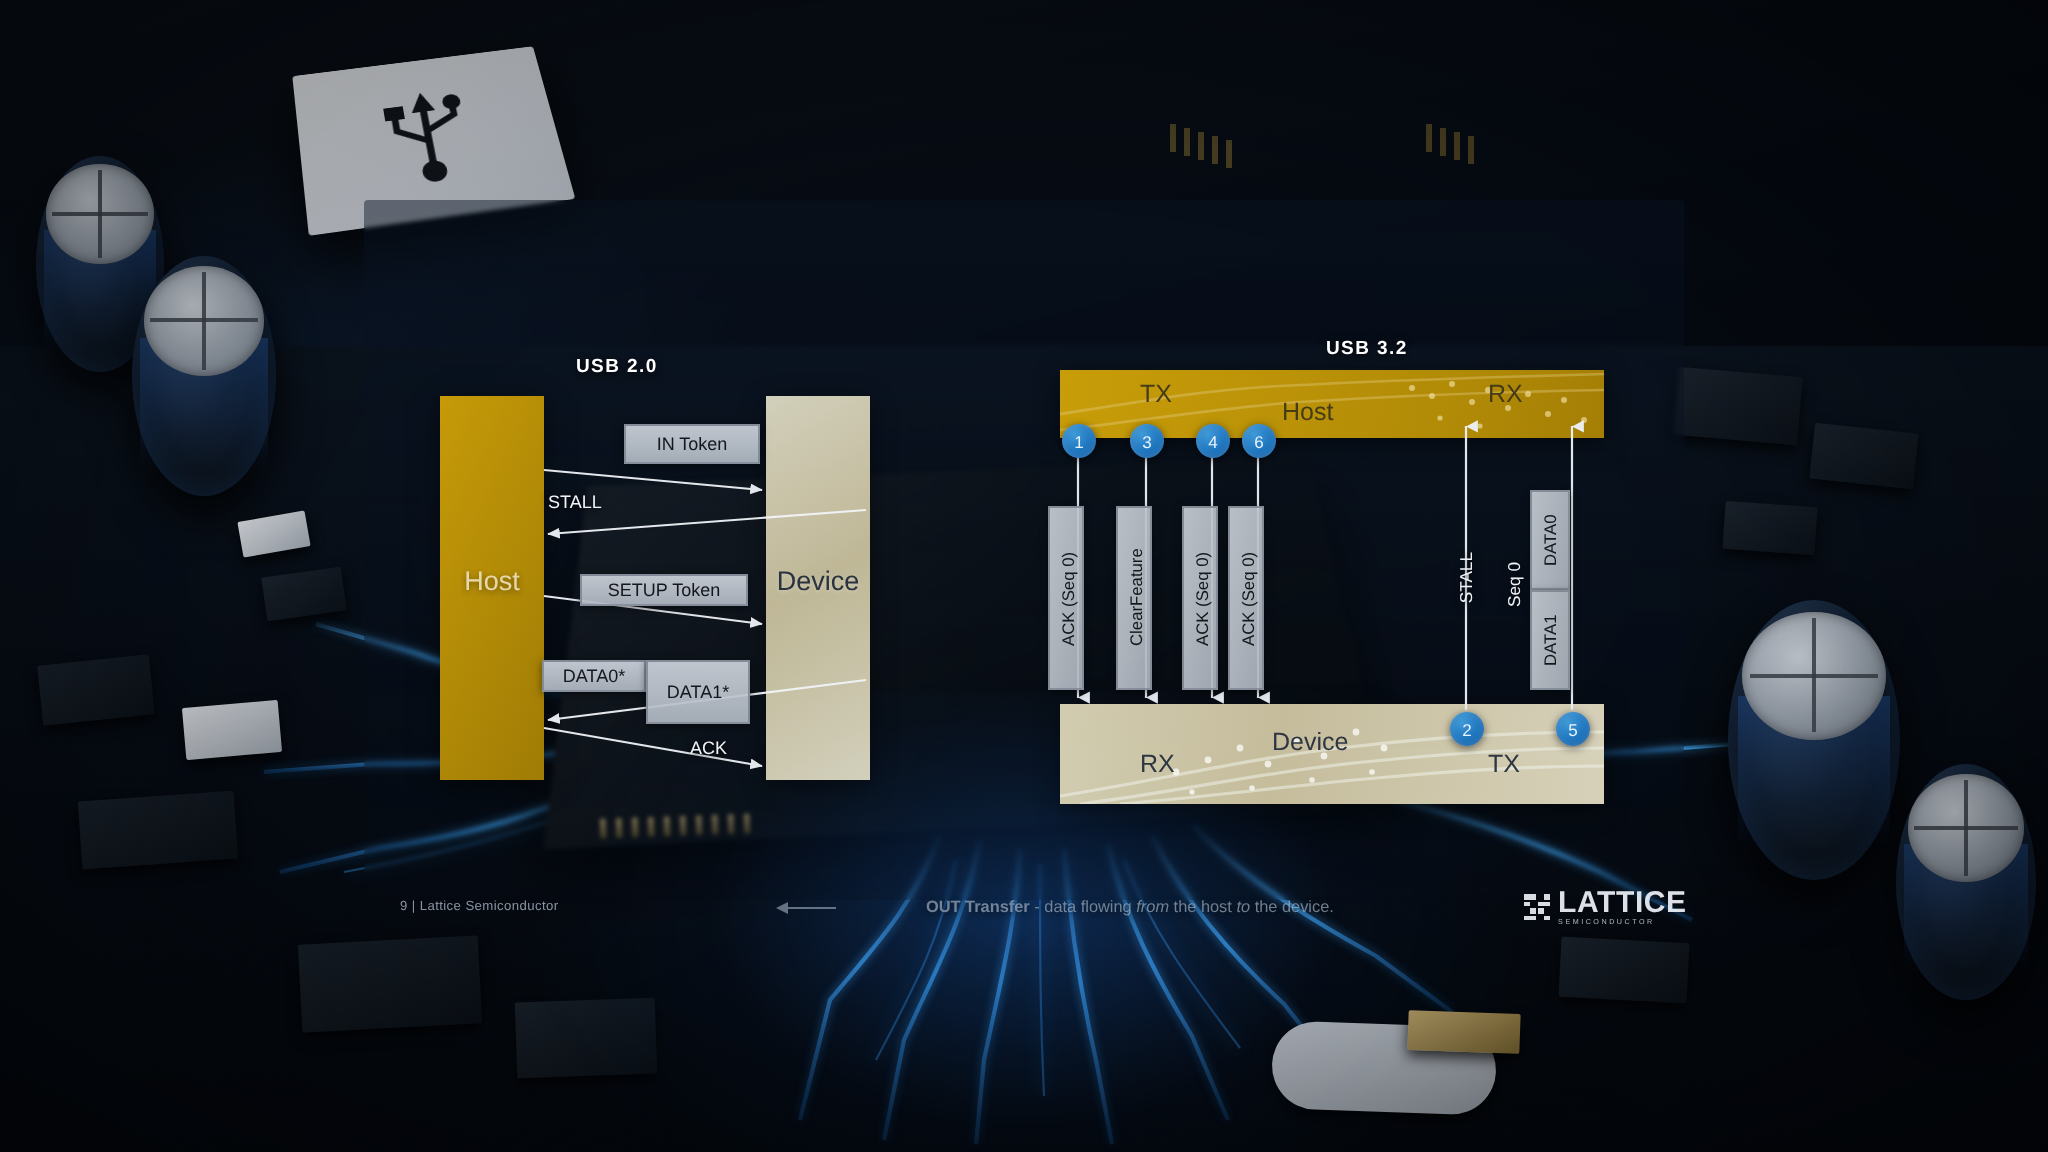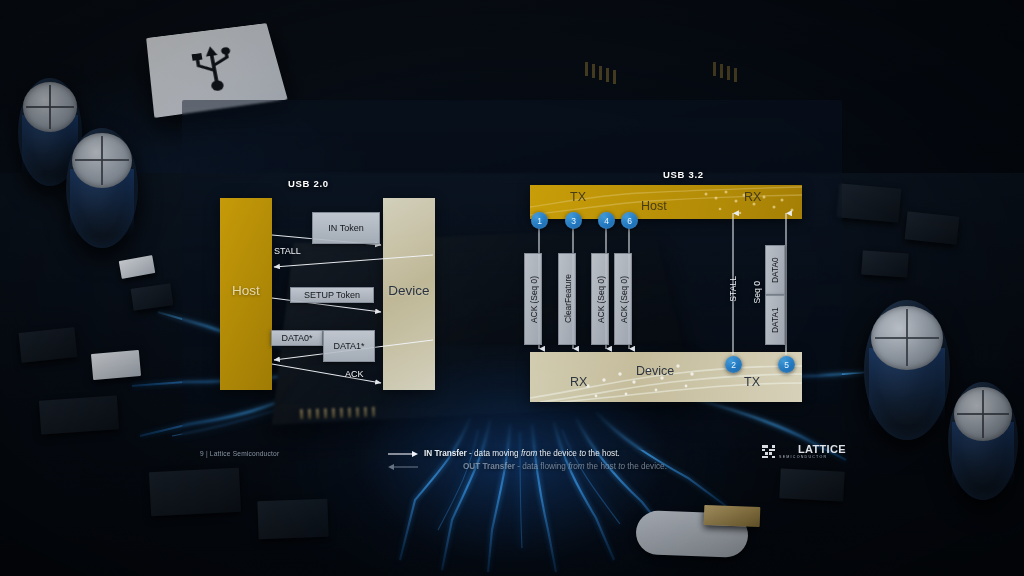--- a/index.html
+++ b/index.html
@@ -214,21 +214,21 @@
   .footer{
     position:absolute; left:200px; top:450px;
     font-size:6.6px; color:#9facbd; letter-spacing:.2px; opacity:.85;
   }
 
   .logo{ position:absolute; left:762px; top:444px; display:flex; align-items:center; gap:4px; opacity:.93; }
   .logo-grid{ display:grid; grid-template-columns:repeat(4,2.6px); grid-auto-rows:2.6px; gap:.9px; }
   .logo-grid i{ display:block; width:2.6px; height:2.6px; background:#e9edf2; }
   .logo-grid i.off{ background:transparent; }
   .logo-txt{ line-height:1; }
-  .logo-name{ font-size:11px; font-weight:bold; color:#eef2f7; letter-spacing:.3px;margin-left:19px; }
+  .logo-name{ font-size:15px; font-weight:bold; color:#eef2f7; letter-spacing:.3px; }
   .logo-sub{ font-size:3.6px; color:#b9c3cf; letter-spacing:1.25px; margin-top:1px; }
 </style>
 </head>
 <body>
 
 <div id="bg">
   <div class="bg-base"></div>
   <div class="board"></div>
 
   <svg class="traces" width="1024" height="576">
@@ -378,21 +378,21 @@
       <line x1="433" y1="255" x2="274" y2="267"></line>
 
       <line x1="272" y1="298" x2="381" y2="312"></line>
 
       <line x1="433" y1="340" x2="274" y2="360"></line>
 
       <line x1="272" y1="364" x2="381" y2="383"></line>
     </g>
   </svg>
 
-  <div class="pktbox" style="left:312px; top:212px; width:68px; height:32px;">IN Token</div>
+  <div class="pktbox" style="left:312px; top:212px; width:68px; height:20px;">IN Token</div>
   <div class="freelbl" style="left:274px; top:246px;">STALL</div>
   <div class="pktbox" style="left:290px; top:287px; width:84px; height:16px;">SETUP Token</div>
   <div class="pktbox" style="left:271px; top:330px; width:52px; height:16px;">DATA0*</div>
   <div class="pktbox" style="left:323px; top:330px; width:52px; height:32px;">DATA1*</div>
   <div class="freelbl" style="left:345px; top:369px;">ACK</div>
 
   <div class="sec-cap" style="left:663px; top:169px;">USB 3.2</div>
 
   <div class="u3-host">
     <svg width="272" height="34" style="position:absolute; left:0; top:0;">
@@ -491,29 +491,20 @@
   <div class="vlbl" style="left:752px; top:281px;">Seq 0</div>
 
   <div class="vbox" style="left:765px; top:245px; height:50px; width:20px;">
     <span>DATA0</span>
   </div>
   <div class="vbox" style="left:765px; top:295px; height:50px; width:20px;">
     <span>DATA1</span>
   </div>
 
   <div class="legend">
-    <div class="legend-row in">
-      <svg width="30" height="8">
-        <line x1="0" y1="4" x2="24" y2="4" stroke="#f2f5f9" stroke-width="1.1"></line>
-        <path d="M24,1 L30,4 L24,7 z" fill="#f2f5f9"></path>
-      </svg>
-      <div class="legend-txt">
-        <b>IN Transfer</b><span> - </span><span>data moving </span><i>from</i><span> the device </span><i>to</i><span> the host.</span>
-      </div>
-    </div>
     <div class="legend-row out">
       <svg width="30" height="8">
         <line x1="6" y1="4" x2="30" y2="4" stroke="#8e9bab" stroke-width="1.1" opacity=".7"></line>
         <path d="M6,1 L0,4 L6,7 z" fill="#8e9bab" opacity=".7"></path>
       </svg>
       <div class="legend-txt">
         <b>OUT Transfer</b><span> - </span><span>data flowing </span><i>from</i><span> the host </span><i>to</i><span> the device.</span>
       </div>
     </div>
   </div>

